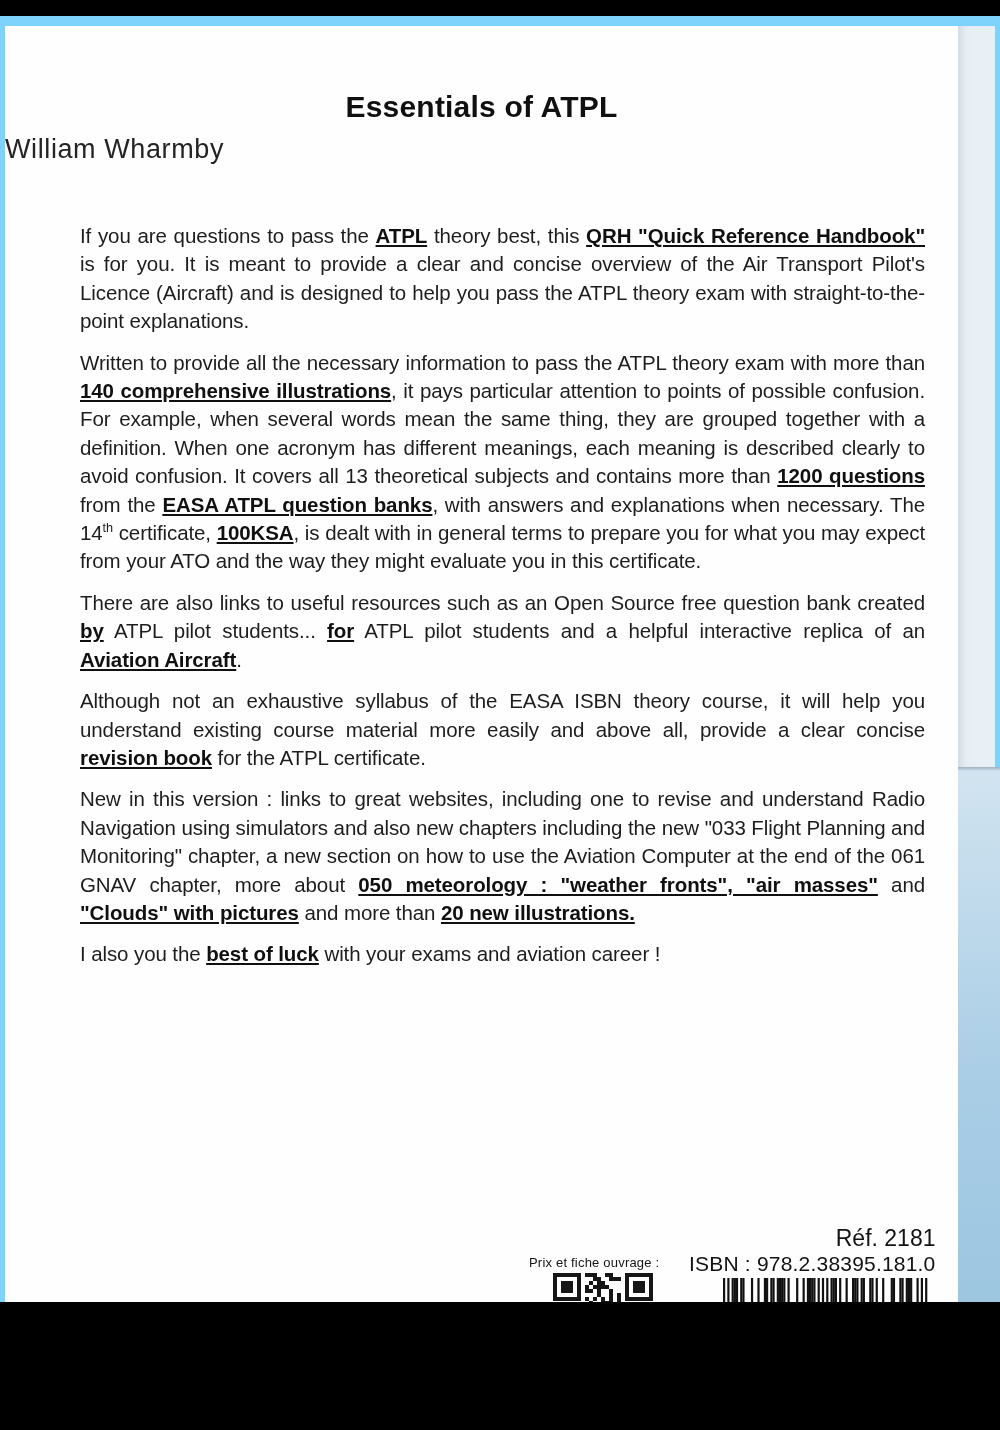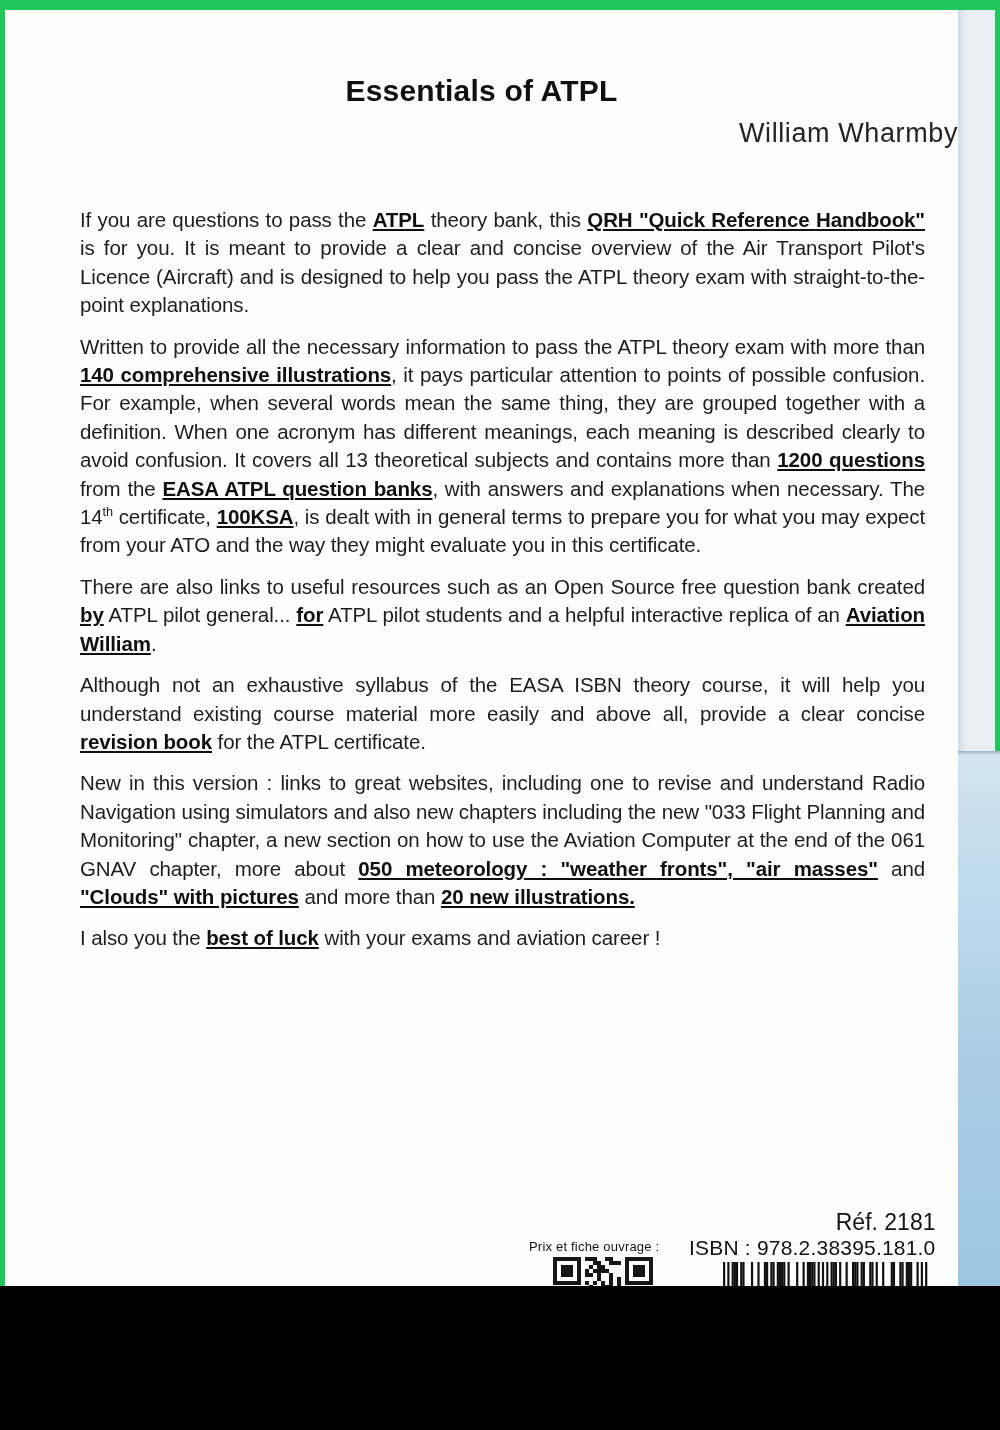--- a/index.html
+++ b/index.html
@@ -1,21 +1,22 @@
 <!DOCTYPE html>
 <html><head>
 <meta charset="utf-8">
 <style>
   html,body{margin:0;padding:0;background:#000;}
   .stage{
     position:relative;
     width:1000px;height:1286px;
-    background:#22c55e;
+    background:#7dd3fc;
     overflow:hidden;
     font-family:"Liberation Sans", sans-serif;
+    margin-top:16px;
   }
   .cover{
     position:absolute;left:5px;top:10px;width:953px;height:1414px;
     background:#fefefe;
   }
   .edge-top{
     position:absolute;left:958px;top:10px;width:37px;height:741px;
     background:#e9f0f5;
     box-shadow:inset 8px 0 10px -6px rgba(120,140,160,.30);
   }
@@ -27,21 +28,21 @@
     content:"";position:absolute;left:0;top:0;right:0;height:4px;
     background:linear-gradient(180deg,rgba(70,95,120,.38),rgba(70,95,120,0));
   }
   .book-title{
     position:absolute;top:64px;left:0;width:100%;
     text-align:center;font-size:30px;font-weight:700;color:#101010;
     letter-spacing:.2px;
   }
   .book-author{
     position:absolute;top:108px;left:0;width:100%;
-    text-align:right;font-size:27px;font-weight:400;color:#242424;
+    text-align:left;font-size:27px;font-weight:400;color:#242424;
     letter-spacing:.6px;
   }
   .body-text{
     position:absolute;top:196px;left:75px;width:845px;
     font-size:20.5px;line-height:28.4px;color:#1d1d1f;
     text-align:justify;letter-spacing:-0.1px;
   }
   .body-text p{margin:0 0 13px 0;}
   .body-text .b{font-weight:700;color:#101010;text-decoration:underline;}
   .body-text sup{font-size:0.62em;line-height:0;}
@@ -69,23 +70,23 @@
 <body>
 
 <div class="stage">
 
   <div class="cover">
 
     <div class="book-title">Essentials of ATPL</div>
     <div class="book-author">William Wharmby</div>
 
     <div class="body-text">
-        <p><span>If you are questions to pass the </span><span class="b">ATPL</span><span> theory bank, this </span><span class="b">QRH "Quick Reference Handbook"</span><span> is for you. It is meant to provide a clear and concise overview of the Air Transport Pilot's Licence (Aircraft) and is designed to help you pass the ATPL theory exam with straight-to-the-point explanations.</span></p>
+        <p><span>If you are questions to pass the </span><span class="b">ATPL</span><span> theory best, this </span><span class="b">QRH "Quick Reference Handbook"</span><span> is for you. It is meant to provide a clear and concise overview of the Air Transport Pilot's Licence (Aircraft) and is designed to help you pass the ATPL theory exam with straight-to-the-point explanations.</span></p>
         <p><span>Written to provide all the necessary information to pass the ATPL theory exam with more than </span><span class="b">140 comprehensive illustrations</span><span>, it pays particular attention to points of possible confusion. For example, when several words mean the same thing, they are grouped together with a definition. When one acronym has different meanings, each meaning is described clearly to avoid confusion. It covers all 13 theoretical subjects and contains more than </span><span class="b">1200 questions</span><span> from the </span><span class="b">EASA ATPL question banks</span><span>, with answers and explanations when necessary. The 14</span><sup>th</sup><span> certificate, </span><span class="b">100KSA</span><span>, is dealt with in general terms to prepare you for what you may expect from your ATO and the way they might evaluate you in this certificate.</span></p>
-        <p><span>There are also links to useful resources such as an Open Source free question bank created </span><span class="b">by</span><span> ATPL pilot general... </span><span class="b">for</span><span> ATPL pilot students and a helpful interactive replica of an </span><span class="b">Aviation William</span><span>.</span></p>
+        <p><span>There are also links to useful resources such as an Open Source free question bank created </span><span class="b">by</span><span> ATPL pilot students... </span><span class="b">for</span><span> ATPL pilot students and a helpful interactive replica of an </span><span class="b">Aviation Aircraft</span><span>.</span></p>
         <p><span>Although not an exhaustive syllabus of the EASA ISBN theory course, it will help you understand existing course material more easily and above all, provide a clear concise </span><span class="b">revision book</span><span> for the ATPL certificate.</span></p>
         <p><span>New in this version : links to great websites, including one to revise and understand Radio Navigation using simulators and also new chapters including the new "033 Flight Planning and Monitoring" chapter, a new section on how to use the Aviation Computer at the end of the 061 GNAV chapter, more about </span><span class="b">050 meteorology : "weather fronts", "air masses"</span><span> and </span><span class="b">"Clouds" with pictures</span><span> and more than </span><span class="b">20 new illustrations.</span></p>
         <p><span>I also you the </span><span class="b">best of luck</span><span> with your exams and aviation career !</span></p>
       </div>
 
 
     <div class="qr-label">Prix et fiche ouvrage :</div>
     <div class="qr-box">
       <svg id="qr-svg" width="100" height="100" viewBox="0 0 100 100">
           <rect x="0" y="0" width="4" height="4" fill="#161616"></rect>

